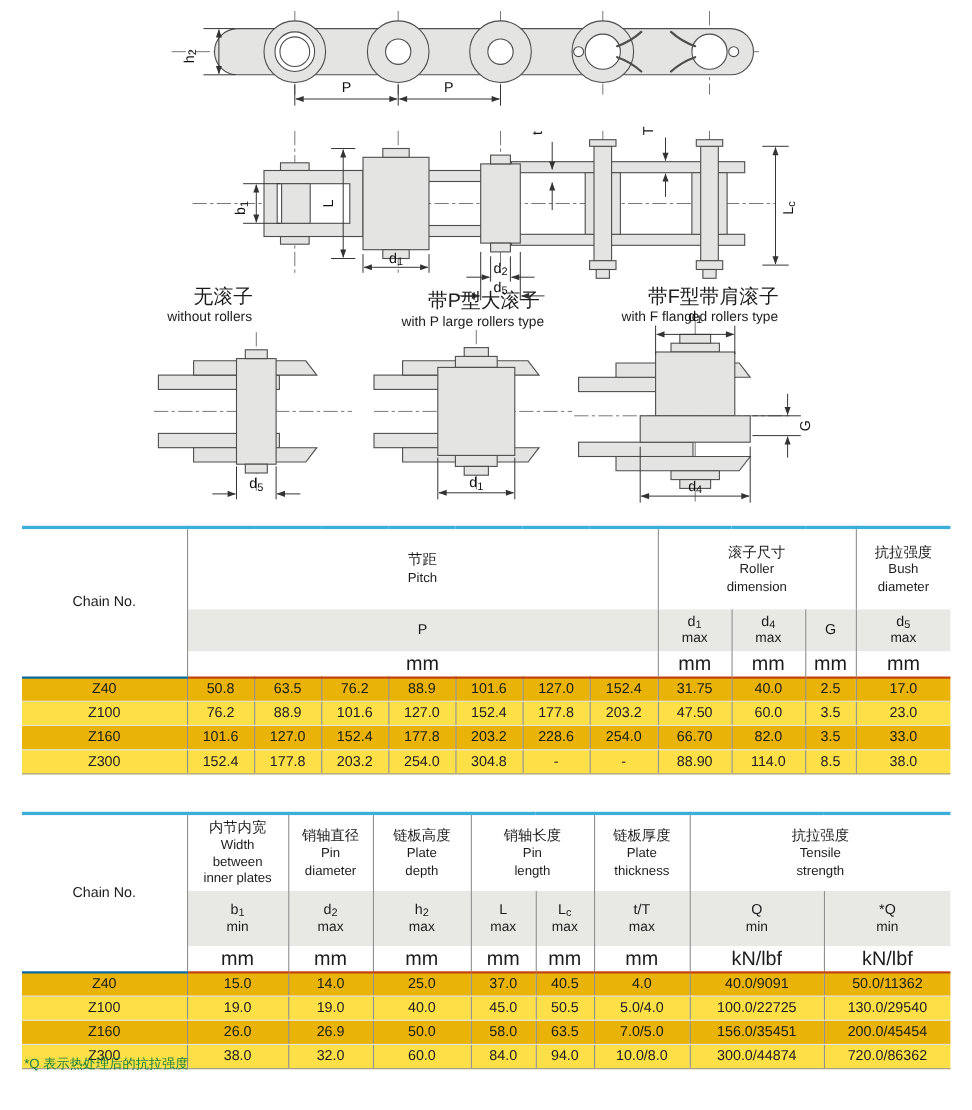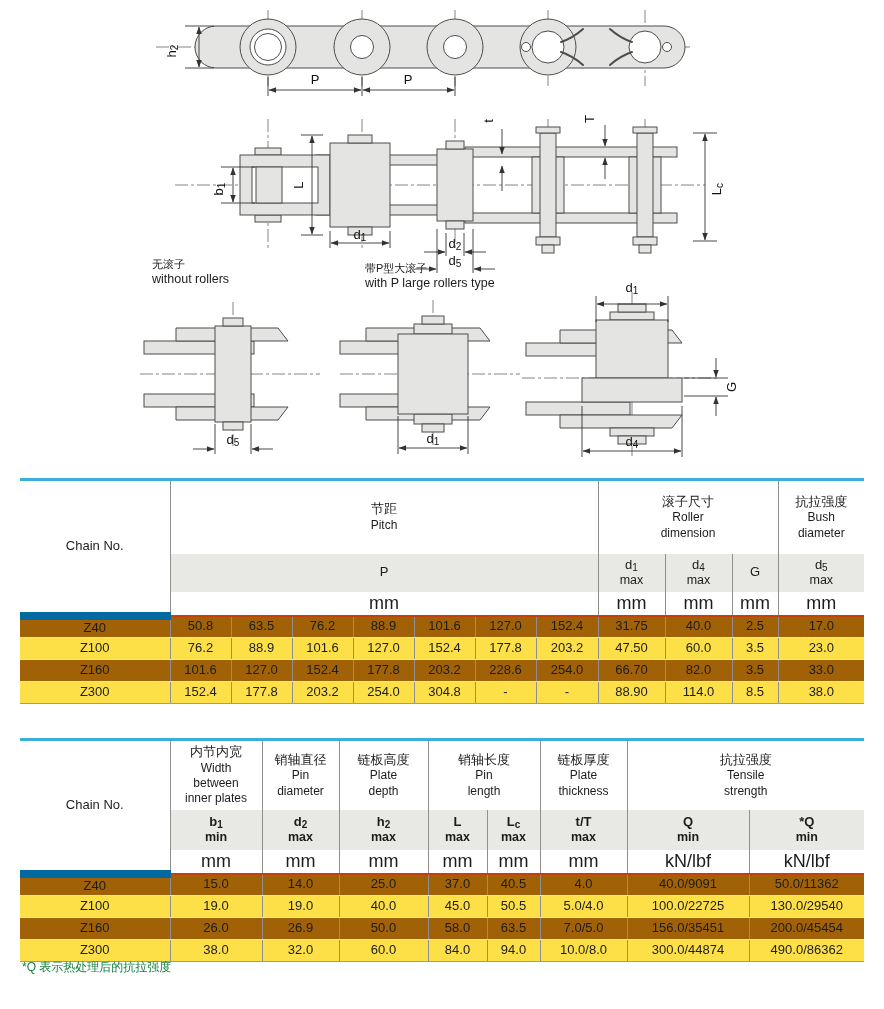--- a/index.html
+++ b/index.html
@@ -8,36 +8,36 @@
   svg{position:absolute;overflow:visible;}
   .part{fill:#E4E4E2;stroke:#4d4d4d;stroke-width:1;}
   .wh{fill:#fff;stroke:#4d4d4d;stroke-width:1;}
   .cl{stroke:#777;stroke-width:0.9;fill:none;stroke-dasharray:13 3 3 3;}
   .dim{stroke:#333;stroke-width:0.9;fill:none;}
   .spl{stroke:#4d4d4d;stroke-width:2;fill:none;stroke-linecap:round;}
   .dl{font-family:"Liberation Sans",sans-serif;font-size:13px;fill:#111;}
   .sub{font-size:10px;}
   
   .vcap{position:absolute;line-height:1.25;}
-  .vcap .zh{font-size:11px;}
+  .vcap .zh{font-size:18px;margin-left:24px;}
   .vcap .en{font-size:12.5px;}
   
   table.spec{position:absolute;border-collapse:collapse;table-layout:fixed;width:844px;
              font-size:13px;border-top:3px solid #3BAFDA;}
   table.spec td{text-align:center;vertical-align:middle;padding:0;border-left:1px solid #8f8f8f;
                 line-height:1.28;}
   table.spec td.nb{border-left:none;}
-  tr.h1t1{height:74px;} tr.h2t1{height:38px;} tr.h1t2{height:70px;} tr.h2t2{height:40px;font-weight:bold;}
+  tr.h1t1{height:74px;} tr.h2t1{height:38px;} tr.h1t2{height:70px;} tr.h2t2{height:50px;}
   tr.h3{height:18px;} tr.h3 td{border-bottom:2px solid #c2410c;font-size:18px;}
-  td.chaincell{border-bottom:8px solid #0369a1;}
+  td.chaincell{border-bottom:2px solid #0369a1;}
   tr.band{background:#E8E8E5;}
   tr.data{height:22px;}
   tr.data td{border-bottom:1px solid #e3e3e0;}
   tr.data.last td{border-bottom:1px solid #9b9b9b;}
-  tr.rb{background:#a16207;} tr.rg{background:#fde047;}
+  tr.rb{background:#eab308;} tr.rg{background:#fde047;}
   .zh{font-size:13px;} .en{font-size:12px;}
   .topcell{vertical-align:top;padding-top:5px;}
   td .symline{line-height:1.15;} td .qual{line-height:1.15;font-size:12.5px;}
   .subsc{font-size:10px;position:relative;top:2px;}
   #footnotes{position:absolute;left:22px;top:959px;font-size:12px;line-height:1.38;color:#15803d;}
 </style>
 </head>
 <body>
 
 <div id="page">
@@ -179,20 +179,24 @@
   </svg>
 
   <div class="vcap" style="left:152px;top:258px">
     <div class="zh">无滚子</div>
     <div class="en">without rollers</div>
   </div>
   <div class="vcap" style="left:365px;top:262px">
     <div class="zh">带P型大滚子</div>
     <div class="en">with P  large rollers type</div>
   </div>
+  <div class="vcap" style="left:565px;top:258px">
+    <div class="zh">带F型带肩滚子</div>
+    <div class="en">with F flanged rollers type</div>
+  </div>
 
   <svg style="left:138px;top:296px" width="185" height="165" viewBox="0 0 185 165">
     <line class="cl" x1="95" y1="6" x2="95" y2="150"></line>
     <line class="cl" x1="2" y1="78" x2="182" y2="78"></line>
     <g>
       <rect class="part" x="6" y="45" width="110" height="13"></rect>
       <rect class="part" x="6" y="98" width="110" height="13"></rect>
       <polygon class="part" points="38,32 140,32 150,45 38,45"></polygon>
       <polygon class="part" points="38,111 150,111 140,124 38,124"></polygon>
       <rect class="part" x="77" y="30" width="36" height="96"></rect>
@@ -509,21 +513,21 @@
     </tr>
     <tr class="data rg last">
       <td class="nb">Z300</td>
       <td>38.0</td>
       <td>32.0</td>
       <td>60.0</td>
       <td>84.0</td>
       <td>94.0</td>
       <td>10.0/8.0</td>
       <td>300.0/44874</td>
-      <td>490.0/86362</td>
+      <td>720.0/86362</td>
     </tr>
   </tbody>
     </table>
 
   <div id="footnotes">
     <div>*Q 表示热处理后的抗拉强度</div>
   </div>
 
 </div>
 

